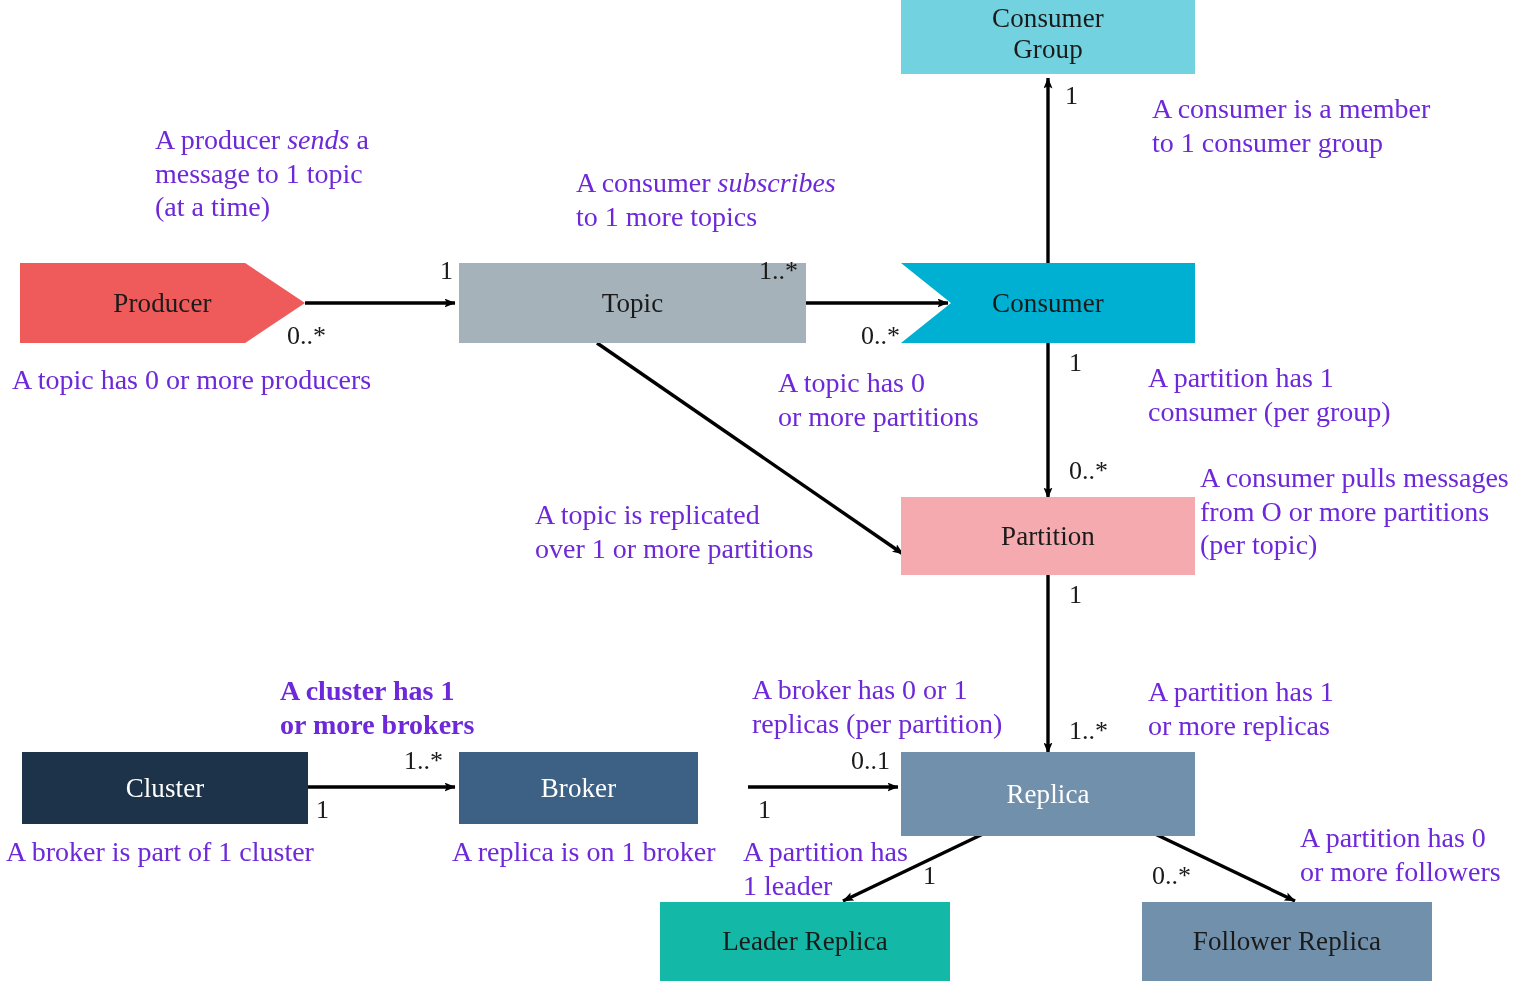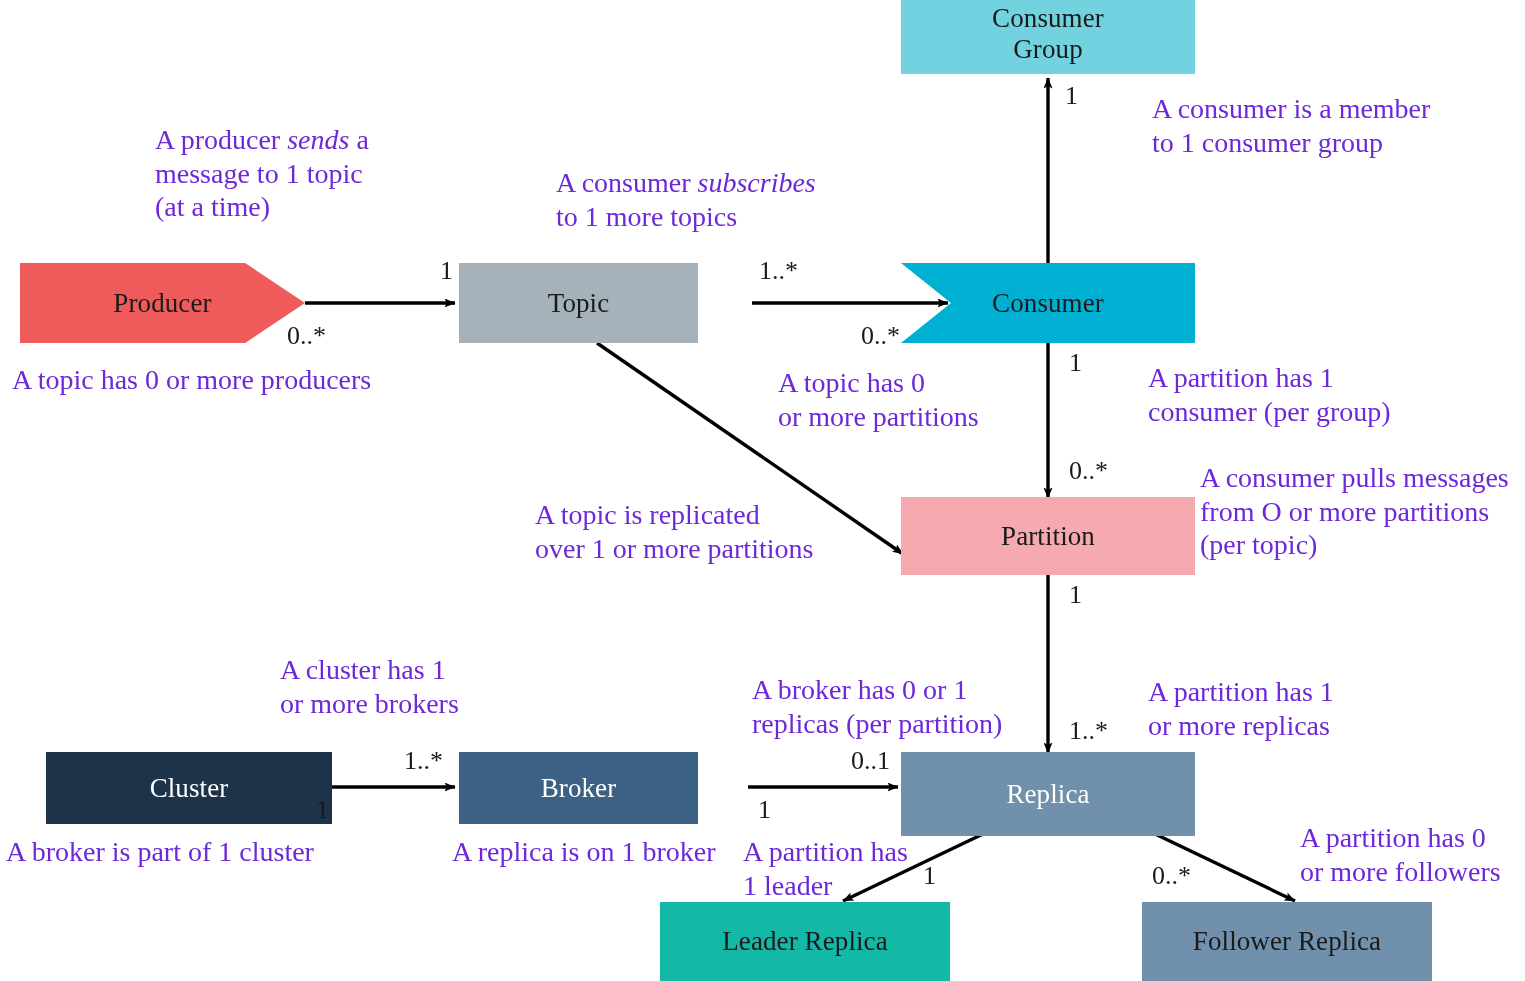--- a/index.html
+++ b/index.html
@@ -90,40 +90,40 @@
     <line x1="1008" y1="822" x2="843" y2="901" stroke="#000" stroke-width="3.4" marker-end="url(#arrowhead)"></line>
 
     <line x1="1130" y1="822" x2="1295" y2="901" stroke="#000" stroke-width="3.4" marker-end="url(#arrowhead)"></line>
   </svg>
 
   <div class="node node-dark-text" style="left:20px; top:263px; width:285px; height:80px; background:#ef5a5a;
               clip-path: polygon(0 0, 79% 0, 100% 50%, 79% 100%, 0 100%);">
     <span>Producer</span>
   </div>
 
-  <div class="node node-dark-text" style="left:459px; top:263px; width:239px; height:80px; background:#a5b2b9;">
+  <div class="node node-dark-text" style="left:459px; top:263px; width:347px; height:80px; background:#a5b2b9;">
     <span>Topic</span>
   </div>
 
   <div class="node node-dark-text" style="left:901px; top:263px; width:294px; height:80px; background:#00b0d2;
               clip-path: polygon(0 0, 100% 0, 100% 100%, 0 100%, 17% 50%);">
     <span>Consumer</span>
   </div>
 
   <div class="node node-dark-text" style="left:901px; top:-6px; width:294px; height:80px; background:#72d2e0;
               flex-direction:column; justify-content:center;">
     <span>Consumer</span>
     <span>Group</span>
   </div>
 
   <div class="node node-dark-text" style="left:901px; top:497px; width:294px; height:78px; background:#f4aaae;">
     <span>Partition</span>
   </div>
 
-  <div class="node node-light-text" style="left:22px; top:752px; width:286px; height:72px; background:#1d3349;margin-left:24px;">
+  <div class="node node-light-text" style="left:22px; top:752px; width:286px; height:72px; background:#1d3349;">
     <span>Cluster</span>
   </div>
 
   <div class="node node-light-text" style="left:459px; top:752px; width:239px; height:72px; background:#3d6185;">
     <span>Broker</span>
   </div>
 
   <div class="node node-light-text" style="left:901px; top:752px; width:294px; height:84px; background:#7190ab;">
     <span>Replica</span>
   </div>
@@ -139,21 +139,21 @@
   <div class="ann ann-center" style="left:155px; top:123px; width:290px;">
     <div><span>A producer </span><em>sends</em><span> a</span></div>
     <div>message to 1 topic</div>
     <div>(at a time)</div>
   </div>
 
   <div class="ann ann-left" style="left:12px; top:363px;">
     <div>A topic has 0 or more producers</div>
   </div>
 
-  <div class="ann ann-center" style="left:556px; top:166px; width:300px;">
+  <div class="ann ann-center" style="left:576px; top:166px; width:300px;">
     <div><span>A consumer </span><em>subscribes</em></div>
     <div>to 1 more topics</div>
   </div>
 
   <div class="ann ann-left" style="left:1152px; top:92px;">
     <div>A consumer is a member</div>
     <div>to 1 consumer group</div>
   </div>
 
   <div class="ann ann-center" style="left:778px; top:366px; width:250px;">
@@ -170,21 +170,21 @@
     <div>A consumer pulls messages</div>
     <div>from O or more partitions</div>
     <div>(per topic)</div>
   </div>
 
   <div class="ann ann-center" style="left:535px; top:498px; width:340px;">
     <div>A topic is replicated</div>
     <div>over 1 or more partitions</div>
   </div>
 
-  <div class="ann ann-center" style="left:280px; top:653px; width:210px;">
+  <div class="ann ann-center" style="left:280px; top:674px; width:210px;font-weight:bold;">
     <div>A cluster has 1</div>
     <div>or more brokers</div>
   </div>
 
   <div class="ann ann-center" style="left:752px; top:673px; width:280px;">
     <div>A broker has 0 or 1</div>
     <div>replicas (per partition)</div>
   </div>
 
   <div class="ann ann-left" style="left:1148px; top:675px;">

